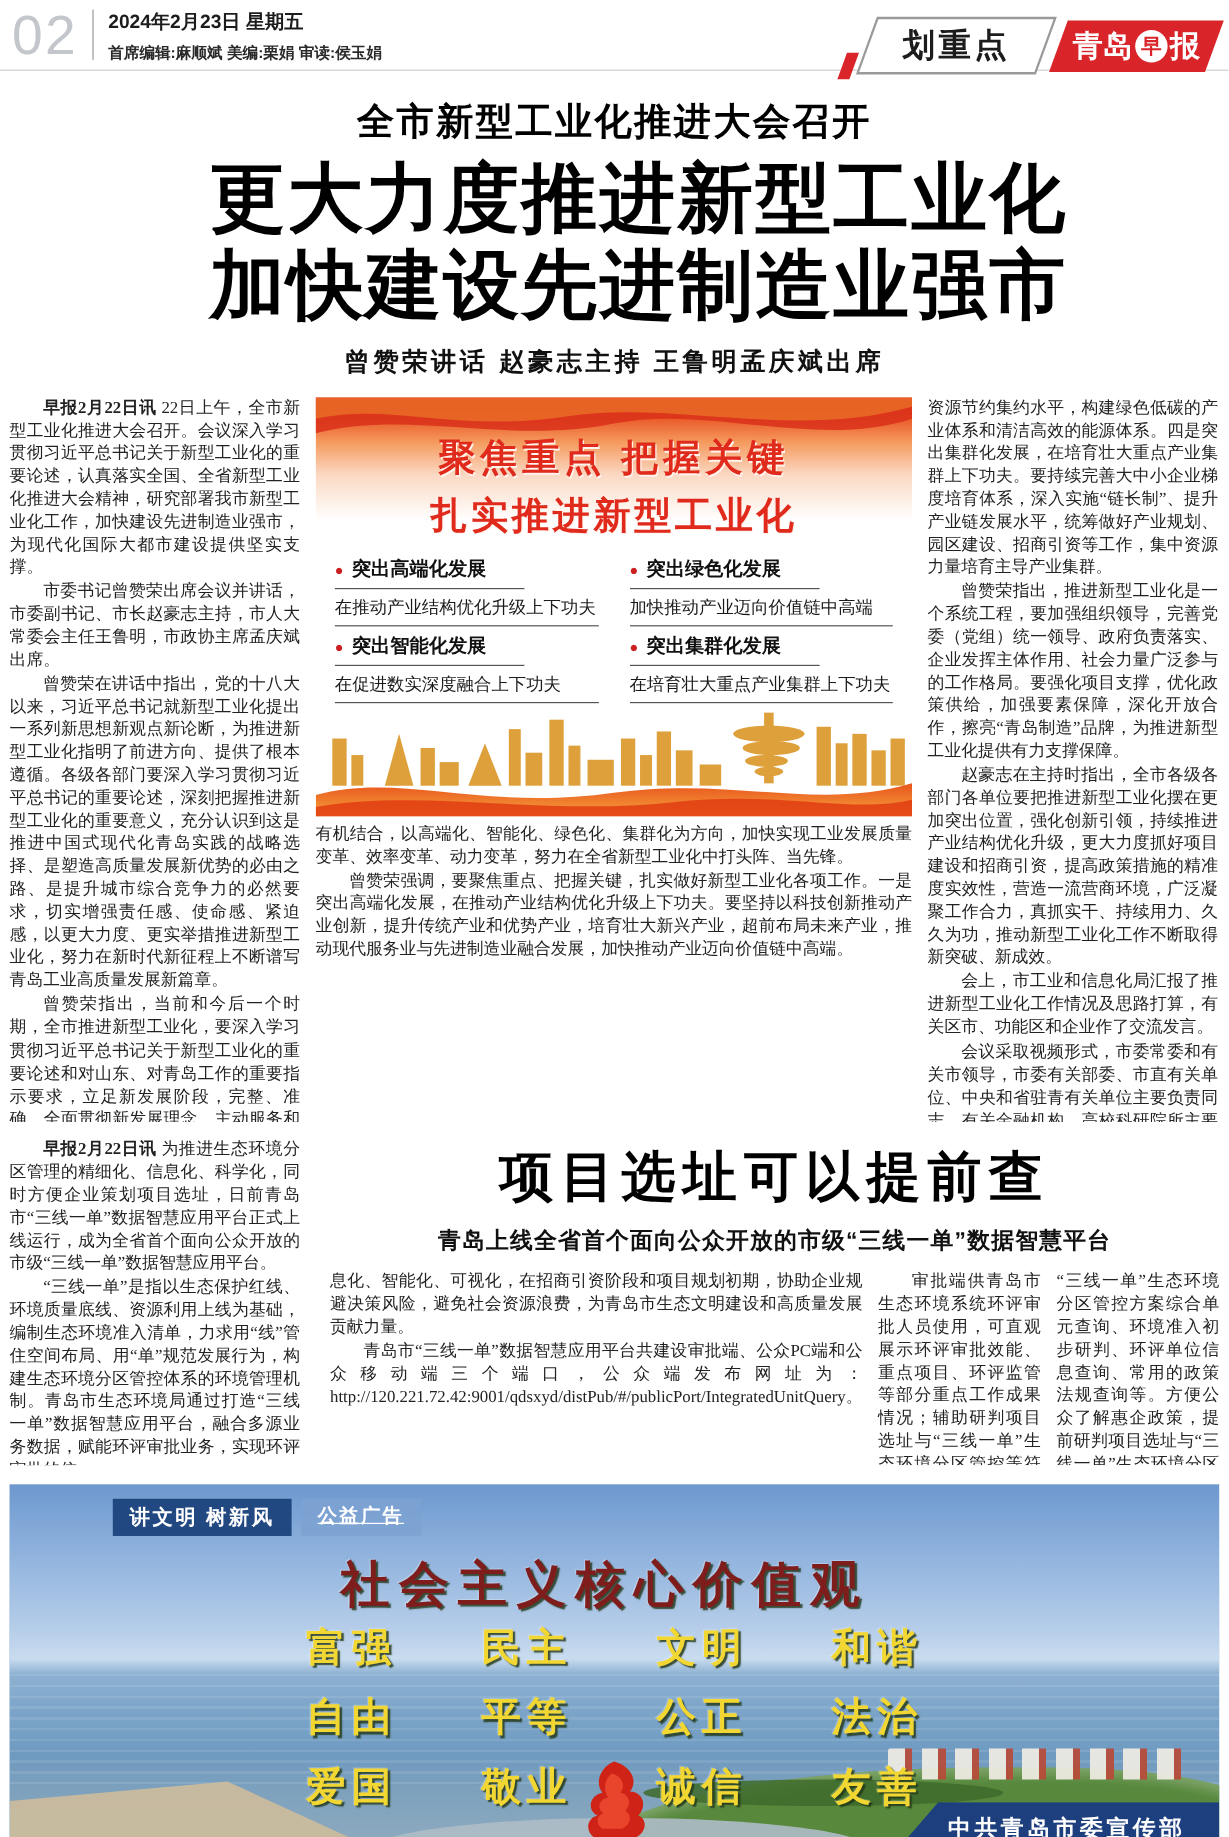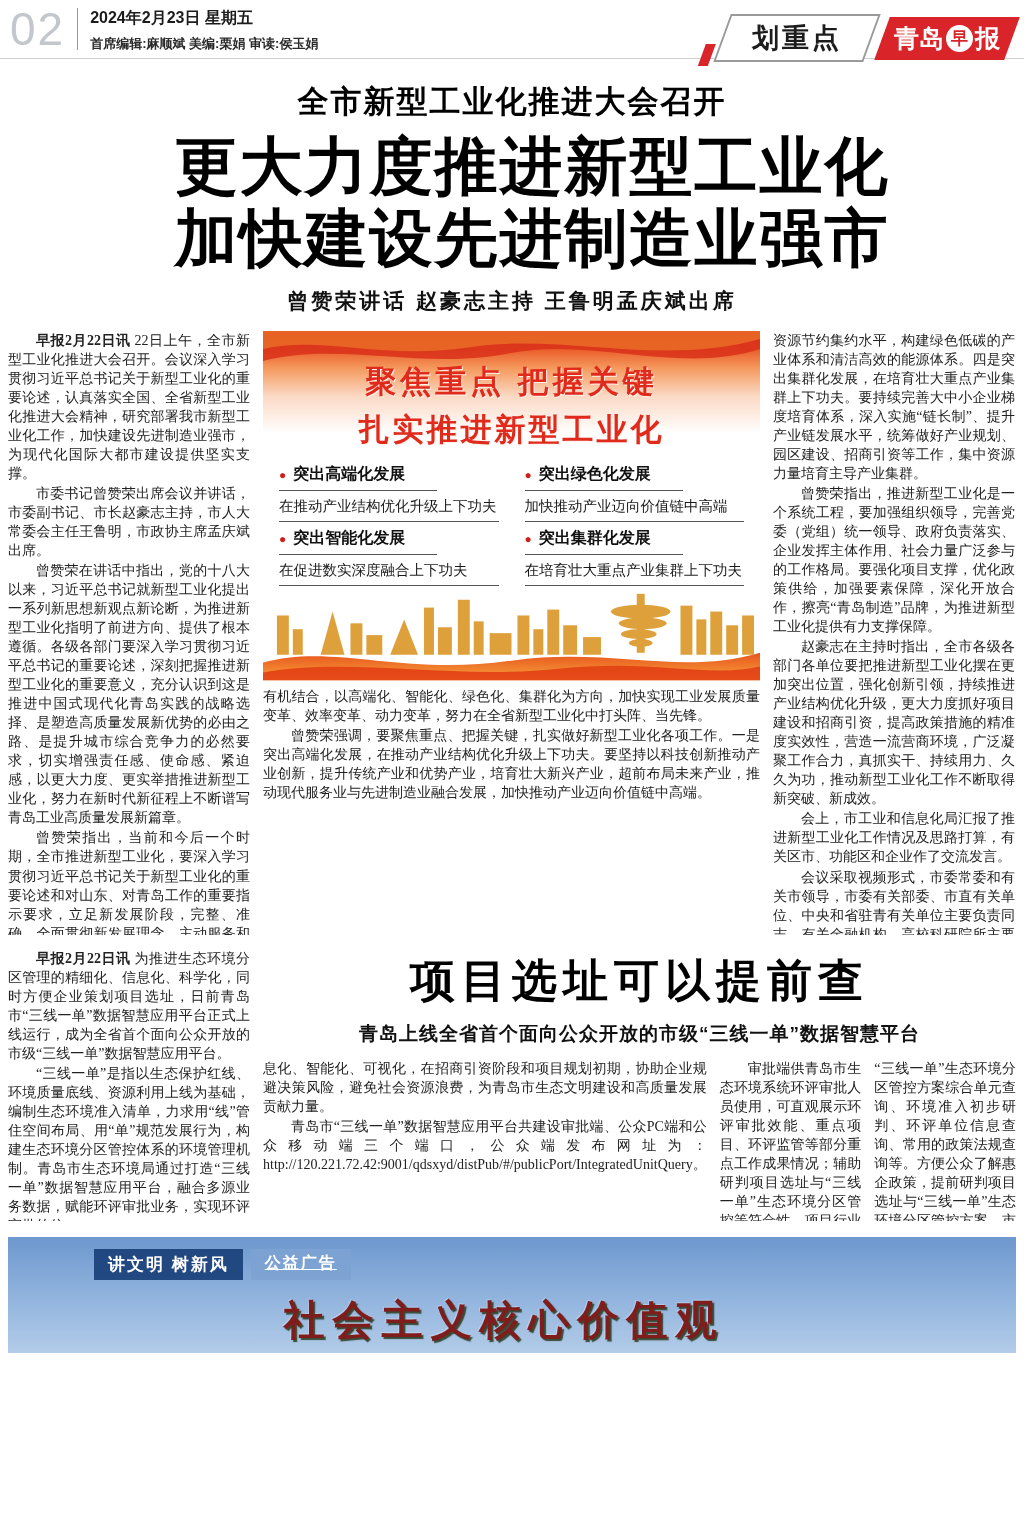--- a/index.html
+++ b/index.html
@@ -1,18 +1,18 @@
 <!DOCTYPE html>
 <html><head>
 <meta charset="utf-8">
 <style>
   * { box-sizing: border-box; }
   html,body { margin:0; padding:0; background:#ffffff; }
   .page {
-    position:relative; width:1024px; height:1353px; overflow:hidden;
+    position:relative; width:1024px; height:1531px; overflow:hidden;
     background:#fff; font-family:"Liberation Serif", serif; color:#222;
   }
 
   
   .hdr { display:flex; align-items:flex-start; padding:8px 10px 0 10px; height:56px; }
   .pagenum { font-family:"Liberation Sans", sans-serif; font-size:46px; line-height:0.95;
              color:#c3c7cc; font-weight:400; letter-spacing:2px; margin-right:12px; }
   .hdr-div { width:1px; height:42px; background:#9a9a9a; margin-right:12px; }
   .hdr-date { font-size:16px; font-weight:bold; color:#1c1c1c; font-family:"Liberation Sans", sans-serif; }
   .hdr-editors { font-size:13px; font-weight:bold; color:#2a2a2a; margin-top:6px; font-family:"Liberation Sans", sans-serif; }
@@ -35,21 +35,21 @@
             font-size:31px; color:#000; margin-top:22px; letter-spacing:2px; }
   .headline { text-align:center; font-family:"Liberation Sans", sans-serif; font-weight:900;
               font-size:63px; line-height:1.14; color:#000; margin-top:8px; letter-spacing:2px;margin-left:40px; }
   .byline { text-align:center; font-family:"Liberation Sans", sans-serif; font-weight:700;
             font-size:21px; color:#111; margin-top:12px; letter-spacing:3px; }
 
   
   .a1-body { display:flex; gap:13px; padding:0 8px; margin-top:16px; height:604px; overflow:hidden; }
   .col { width:242px; flex:0 0 242px; }
   .mid { width:497px; flex:0 0 497px; display:flex; flex-direction:column;align-items:center; }
-  .mid-cols { display:flex; gap:27px; margin-top:6px; flex:1; overflow:hidden; }
+  .mid-cols { display:flex; gap:27px; margin-top:6px; flex:1; overflow:hidden;font-family:Liberation Mono, monospace; }
   .mid-cols .col { flex:1 1 0; width:auto; }
   .bodytext p { margin:0 0 1px 0; font-size:14px; line-height:1.36; text-align:justify; text-indent:2em; }
   .bodytext p.cont { text-indent:0; }
   .lead { font-weight:bold; }
 
   
   .ig { position:relative; height:350px; background:#fff; overflow:hidden; display:flex; flex-direction:column; }
   .ig-head { position:relative; height:128px;
              background:linear-gradient(180deg,#e03a1a 0%, #ea5a28 14%, #f59a5e 30%, #fbd9c4 52%, #ffffff 82%); }
   .ig-wave { position:absolute; top:0; left:0; width:100%; height:60px; }
@@ -60,21 +60,21 @@
   .ig-grid { display:grid; grid-template-columns:1fr 1fr; column-gap:26px; row-gap:6px; padding:8px 16px 0 16px; }
   .ig-label { display:flex; align-items:center; gap:7px; font-family:"Liberation Sans", sans-serif;
               font-weight:900; font-size:16px; color:#111; border-bottom:1px solid #555;
               padding-bottom:5px; width:72%; }
   .ig-dot { color:#cc1f1f; font-size:12px; line-height:1; }
   .ig-desc { font-size:14.5px; color:#1a1a1a; padding:6px 0 5px 0; border-bottom:1px solid #555; }
   .ig-sky { margin-top:auto; height:96px; width:100%; display:block; }
 
   
   .a2 { display:flex; gap:13px; padding:0 8px; margin-top:14px; height:272px; overflow:hidden; }
-  .a2-right { flex:1; display:flex; flex-direction:column; }
+  .a2-right { flex:1; display:flex; flex-direction:column;margin-left:12px; }
   .a2-head { text-align:center; font-family:"Liberation Sans", sans-serif; font-weight:900;
              font-size:45px; color:#000; letter-spacing:6px; margin-top:2px; }
   .a2-sub { text-align:center; font-family:"Liberation Sans", sans-serif; font-weight:700;
             font-size:19px; color:#111; margin-top:10px; letter-spacing:1px; }
   .a2-cols { display:flex; gap:13px; margin-top:12px; flex:1; overflow:hidden; }
   .a2-cols .col { flex:1 1 0; width:auto; }
 
   
   .ad { position:relative; margin:16px 8px 0 8px; height:316px; overflow:hidden; background:#7aa3c8; }
   .ad-sky { position:absolute; inset:0;

